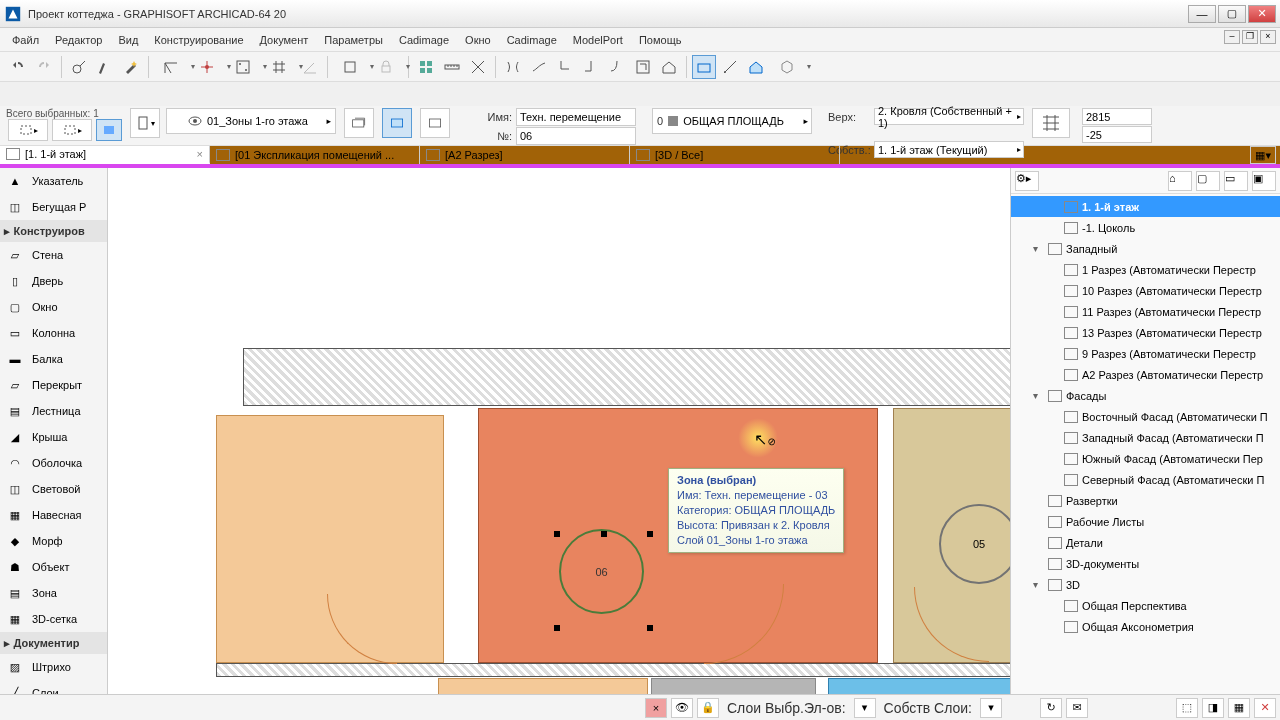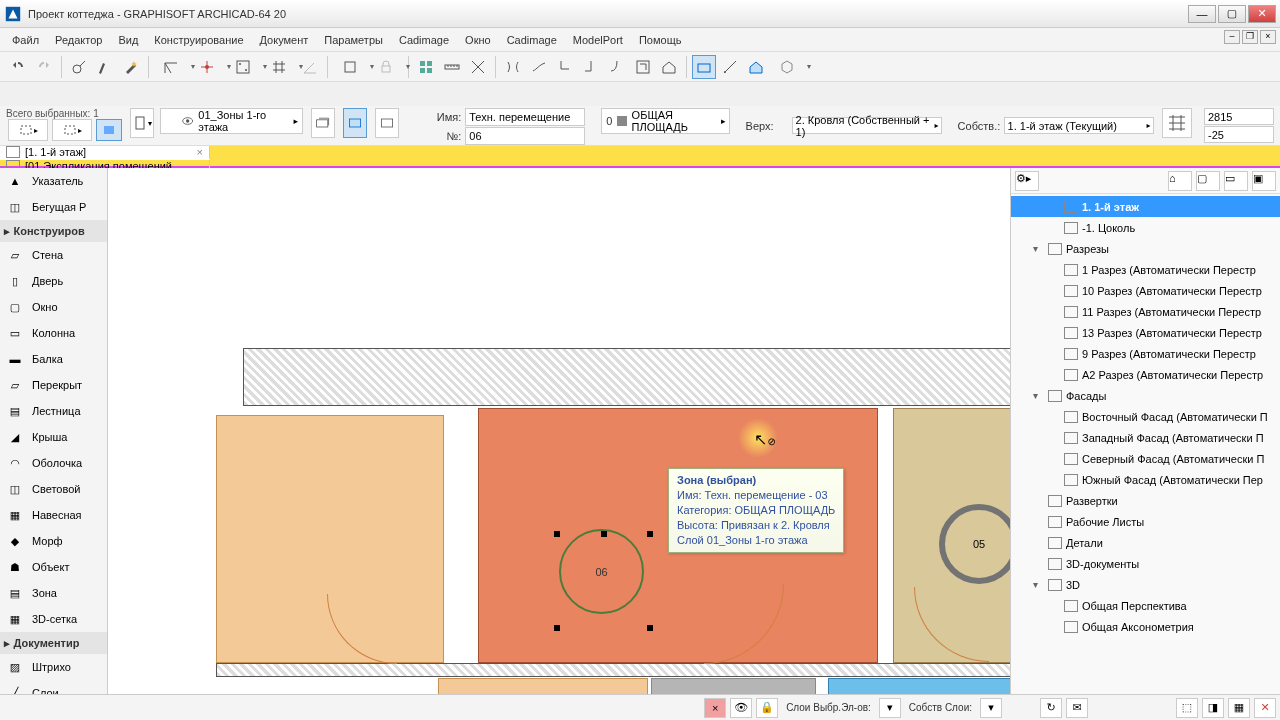--- a/index.html
+++ b/index.html
@@ -33,33 +33,33 @@
 .info-bar .layer-combo { width:170px; display:flex; align-items:center; gap:4px; position:relative; }
 .info-bar .layer-combo .drop-arrow { position:absolute; right:4px; font-size:9px; }
 .info-bar .name-row { display:flex; flex-direction:column; gap:1px; margin-left:20px; }
 .info-bar .name-row .r { display:flex; align-items:center; gap:4px; }
 .info-bar .name-row .lbl { width:36px; text-align:right; color:#333; }
 .info-bar .name-row input { width:120px; height:18px; border:1px solid #ccc; padding:0 3px; }
 .info-bar .cat-combo { width:160px; margin-left:10px; height:26px; border:1px solid #ccc; background:#fff; display:flex; align-items:center; padding:0 4px; gap:5px; position:relative; }
 .info-bar .cat-combo .catnum { color:#333; }
 .info-bar .cat-combo .swatch { width:10px;height:10px; background:#888; }
 .info-bar .cat-combo .drop-arrow { position:absolute; right:3px; font-size:9px; }
-.info-bar .right-block { margin-left:10px; display:flex; flex-direction:row; gap:16px; }
+.info-bar .right-block { margin-left:10px; display:flex; flex-direction:column; gap:16px; }
 .info-bar .right-block .r { display:flex; align-items:center; gap:4px; }
 .info-bar .right-block .lbl { width:42px; color:#333; }
 .info-bar .right-block .combo { width:150px; height:17px; border:1px solid #ccc; background:#fff; padding:0 3px; font-size:10px; display:flex; align-items:center; position:relative;}
 .info-bar .right-block .combo .drop-arrow { position:absolute; right:2px; font-size:8px;}
 .info-bar .dim-block { display:flex; flex-direction:column; gap:1px; margin-left:6px; }
 .info-bar .dim-block input { width:70px; height:17px; border:1px solid #ccc; padding:0 3px; }
 .info-bar .icon-btn { width:30px; height:30px; border:1px solid #ccc; background:#fff; display:flex; align-items:center; justify-content:center; margin-left:2px; }
 .info-bar .icon-btn.active { background:#d0e4f5; border-color:#5a9bd5; }
 .info-bar .sel-group { display:flex; flex-direction:column; }
 
 
-.doc-tabs { height:22px; background:#fde047; border-bottom:2px solid #d946ef; display:flex; align-items:stretch;flex-direction:column; }
+.doc-tabs { height:22px; background:#a16207; border-bottom:4px solid #d946ef; display:flex; align-items:stretch; }
 .doc-tabs .tab { width:210px; border-right:1px solid #ccc; display:flex; align-items:center; padding:0 6px; gap:5px; font-size:11px; cursor:pointer; }
 .doc-tabs .tab.active { background:#fff; border-bottom:2px solid #fff; }
 .doc-tabs .tab .ticon { width:14px; height:12px; border:1px solid #888;}
 .doc-tabs .tab .close { margin-left:auto; color:#888; }
 .doc-tabs .nav-btns { margin-left:auto; display:flex; align-items:center; gap:2px; padding:0 4px; }
 
 
 .main { display:flex; height:calc(720px - 28px - 24px - 30px - 40px - 22px - 26px); }
 
 
@@ -84,27 +84,27 @@
 .nav-tree .node.d1 { padding-left:22px; }
 .nav-tree .node.d2 { padding-left:38px; }
 .nav-scroll-h { height:16px; border-top:1px solid #ddd; display:flex; align-items:center; }
 .nav-scroll-h .track { flex:1; height:14px; background:#eee; position:relative;}
 .nav-scroll-h .thumb { position:absolute; left:30%; width:40%; height:100%; background:#ccc;}
 
 
 .status-bar { position:fixed; bottom:0; left:0; right:0; height:26px; background:#f4f4f4; border-top:1px solid #ccc; display:flex; align-items:center; padding:0 4px; gap:4px; }
 .status-bar .spacer { flex:1; }
 .status-bar .sbtn { width:22px; height:20px; border:1px solid #ccc; background:#fff; display:flex; align-items:center; justify-content:center; }
-.status-bar .slabel { font-size:10px; color:#333; padding:0 4px;}
+.status-bar .slabel { font-size:14px; color:#333; padding:0 4px;}
 
 
 .zone06 { position:absolute; left:370px; top:240px; width:400px; height:255px; background:#e8845f; border:1px solid #a05030; }
 .zone06 .circ { position:absolute; left:80px; top:120px; width:85px; height:85px; border:2px solid #4a7c3a; border-radius:50%; display:flex; align-items:center; justify-content:center; font-size:28px; color:#333; }
 .zone05 { position:absolute; left:785px; top:240px; width:170px; height:255px; background:#d8c89a; border:1px solid #a08050; }
-.zone05 .circ { position:absolute; left:45px; top:95px; width:80px; height:80px; border:6px solid #737373; border-radius:50%; display:flex; align-items:center; justify-content:center; font-size:28px; }
+.zone05 .circ { position:absolute; left:45px; top:95px; width:80px; height:80px; border:2px solid #737373; border-radius:50%; display:flex; align-items:center; justify-content:center; font-size:28px; }
 .zone07 { position:absolute; left:720px; top:510px; width:234px; height:155px; background:#6cbfe8; border:1px solid #3080b0; }
 .zone-bl { position:absolute; left:108px; top:247px; width:228px; height:248px; background:#f4c998; border:1px solid #c89050; }
 .zone-gray { position:absolute; left:543px; top:510px; width:165px; height:155px; background:#b5b5b5; border:1px solid #888; }
 .zone-bl2 { position:absolute; left:330px; top:510px; width:210px; height:155px; background:#f4c998; border:1px solid #c89050; }
 
 .wall { position:absolute; background:repeating-linear-gradient(45deg,#ddd,#ddd 3px,#fff 3px,#fff 6px); border:1px solid #555; }
 .wall.w1 { left:135px; top:180px; width:860px; height:58px; }
 .wall.w2 { left:108px; top:495px; width:890px; height:14px; }
 
 .tooltip { position:absolute; left:560px; top:300px; background:linear-gradient(#fdfff0,#f5f8e8); border:1px solid #a0b080; padding:4px 8px; font-size:11px; color:#3050a0; line-height:15px; box-shadow:1px 1px 3px rgba(0,0,0,.2); }
@@ -590,21 +590,21 @@
           <span style="font-weight: bold;">1. 1-й этаж</span>
         </div>
         <div class="node d2">
           <span class="exp"></span>
           <span class="nicon"></span>
           <span>-1. Цоколь</span>
         </div>
         <div class="node d1">
           <span class="exp">▾</span>
           <span class="nicon"></span>
-          <span>Разрезы</span>
+          <span>Западный</span>
         </div>
         <div class="node d2">
           <span class="exp"></span>
           <span class="nicon"></span>
           <span>1 Разрез (Автоматически Перестр</span>
         </div>
         <div class="node d2">
           <span class="exp"></span>
           <span class="nicon"></span>
           <span>10 Разрез (Автоматически Перестр</span>
@@ -640,26 +640,26 @@
           <span>Восточный Фасад (Автоматически П</span>
         </div>
         <div class="node d2">
           <span class="exp"></span>
           <span class="nicon"></span>
           <span>Западный Фасад (Автоматически П</span>
         </div>
         <div class="node d2">
           <span class="exp"></span>
           <span class="nicon"></span>
+          <span>Южный Фасад (Автоматически Пер</span>
+        </div>
+        <div class="node d2">
+          <span class="exp"></span>
+          <span class="nicon"></span>
           <span>Северный Фасад (Автоматически П</span>
-        </div>
-        <div class="node d2">
-          <span class="exp"></span>
-          <span class="nicon"></span>
-          <span>Южный Фасад (Автоматически Пер</span>
         </div>
         <div class="node d1">
           <span class="exp"></span>
           <span class="nicon"></span>
           <span>Развертки</span>
         </div>
         <div class="node d1">
           <span class="exp"></span>
           <span class="nicon"></span>
           <span>Рабочие Листы</span>

